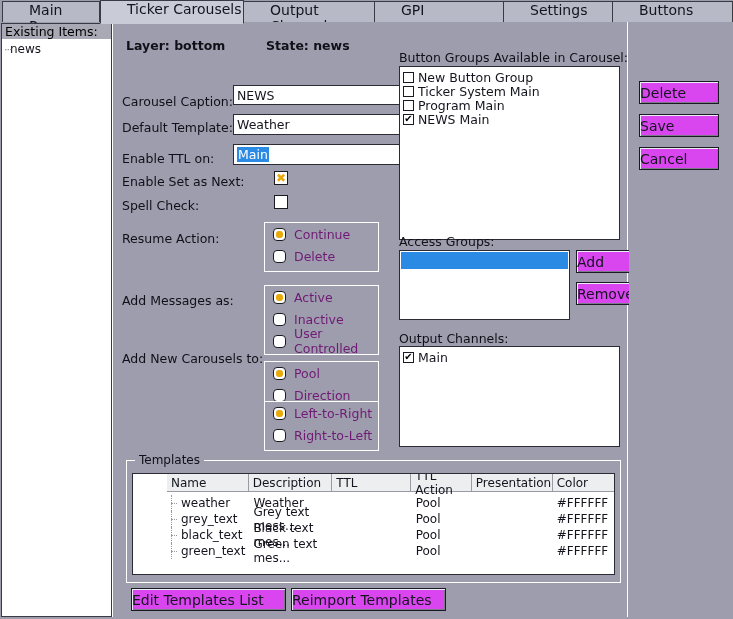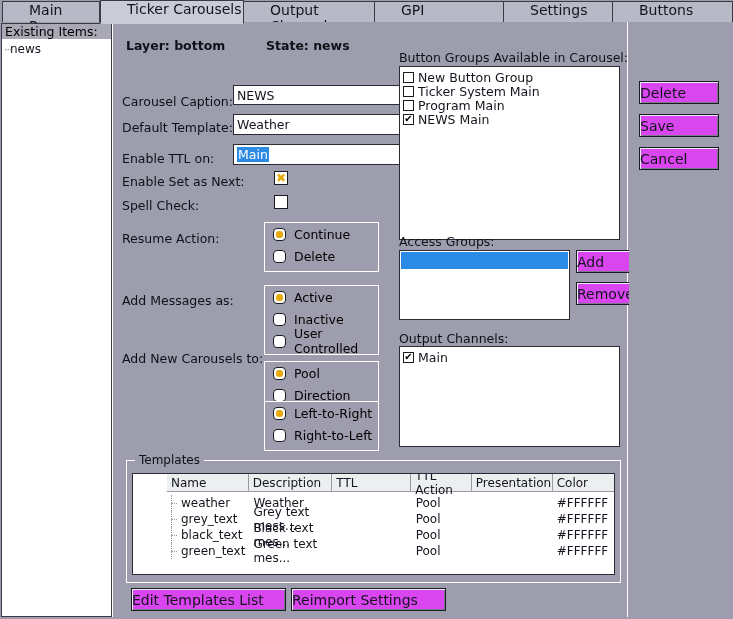--- a/index.html
+++ b/index.html
@@ -73,21 +73,21 @@
   .radio-row{display:flex;align-items:center;height:22px;padding-left:8px;}
   .radio{
     width:13px;height:13px;background:#fff;border:1px solid #1a1a22;
     box-sizing:border-box;margin-right:8px;flex:none;position:relative;
     border-radius:4px;
   }
   .radio.on::after{
     content:"";position:absolute;left:2px;top:2px;width:7px;height:7px;
     background:#e8a90c;border-radius:3px;
   }
-  .radio-row span{font-size:12.5px;color:#000000;}
+  .radio-row span{font-size:12.5px;color:#701a75;}
   
   .listbox{position:absolute;background:#fff;border:1px solid #2b2b33;box-sizing:border-box;overflow:hidden;}
   .lrow{display:flex;align-items:center;height:14px;padding-left:3px;font-size:12.5px;color:#14141e;}
   .lcb{
     width:11px;height:11px;background:#fff;border:1px solid #1a1a22;box-sizing:border-box;
     margin-right:4px;flex:none;display:flex;align-items:center;justify-content:center;
     font-size:10px;line-height:1;color:#000;
   }
   .hl{position:absolute;left:1px;top:1px;right:1px;height:17px;background:#2a8ae4;}
   
@@ -324,21 +324,21 @@
         <div style="width:87px;"></div>
         <div style="width:66px;">#FFFFFF</div>
       </div>
     </div>
   </div>
 
   <div class="btn" style="left:18px;top:566px;width:155px;height:23px;">
     <span>Edit Templates List</span>
   </div>
   <div class="btn" style="left:178px;top:566px;width:155px;height:23px;">
-    <span>Reimport Settings</span>
+    <span>Reimport Templates</span>
   </div>
 </div>
 
 <div class="rightcol">
   <div class="btn" style="left:10px;top:59px;width:80px;height:23px;">
     <span>Delete</span>
   </div>
   <div class="btn" style="left:10px;top:92px;width:80px;height:23px;">
     <span>Save</span>
   </div>

